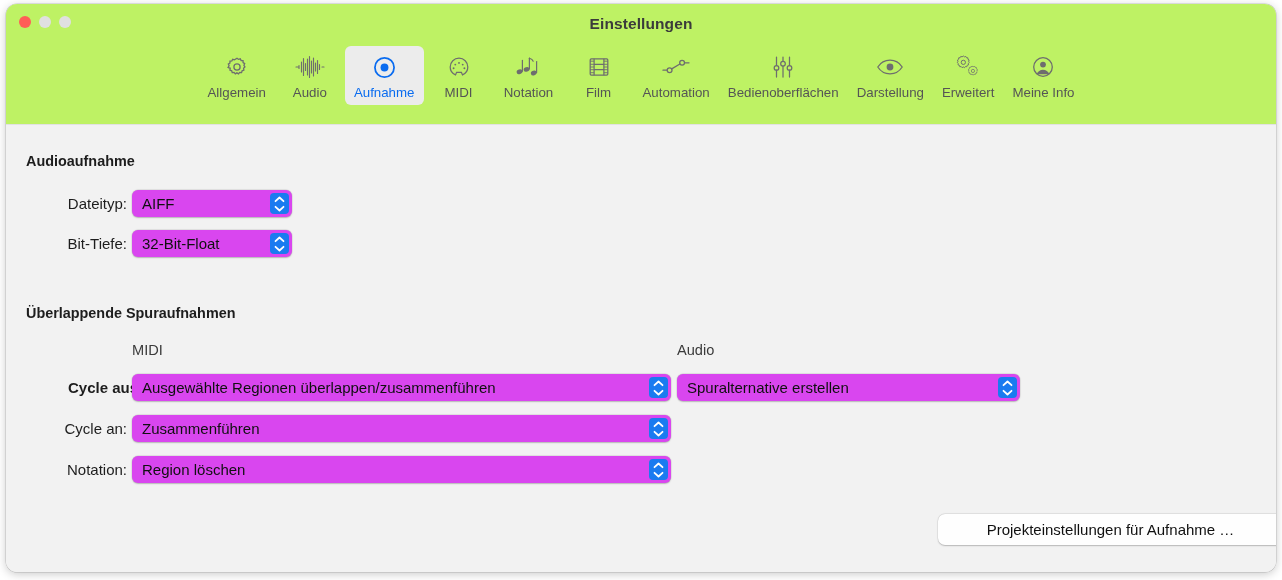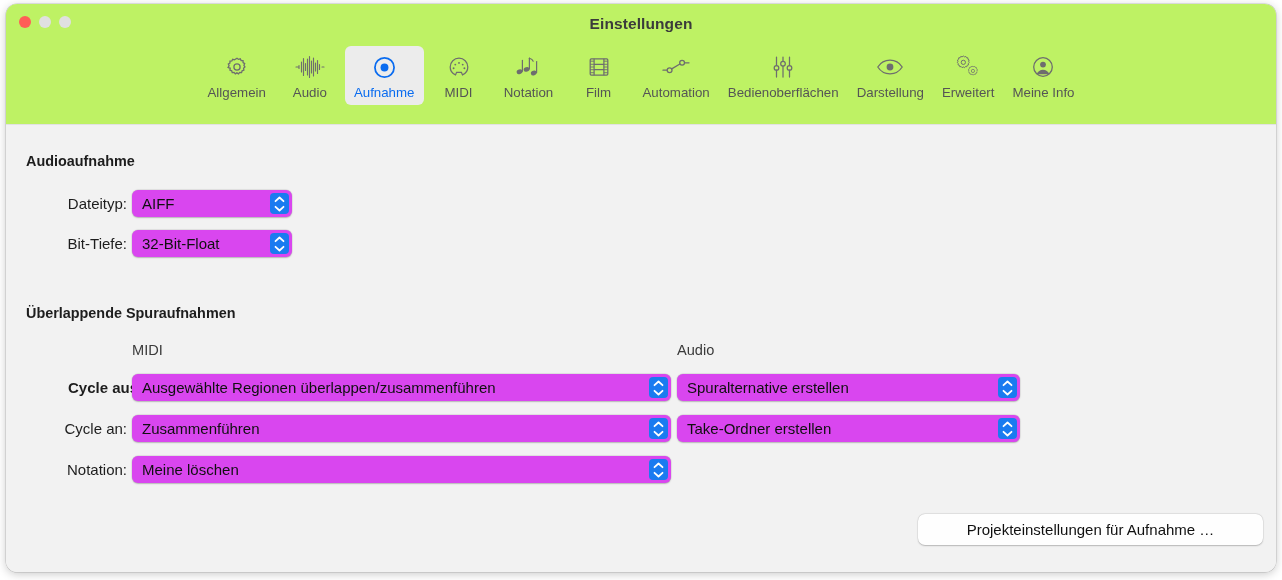--- a/index.html
+++ b/index.html
@@ -383,41 +383,30 @@
       <span class="ptext">Zusammenführen</span>
       <span class="stepper">
         <svg width="11" height="7" viewBox="0 0 11 7" fill="none" stroke="#ffffff" stroke-width="1.8" stroke-linecap="round" stroke-linejoin="round">
             <path d="M1.5 5.2L5.5 1.5l4 3.7"></path>
           </svg>
         <svg width="11" height="7" viewBox="0 0 11 7" fill="none" stroke="#ffffff" stroke-width="1.8" stroke-linecap="round" stroke-linejoin="round">
             <path d="M1.5 1.8L5.5 5.5l4-3.7"></path>
           </svg>
       </span>
     </div>
-    <div class="popup" style="left:671px; top:290px; width:343px;">
-      <span class="ptext">Take-Ordner erstellen</span>
-      <span class="stepper">
-        <svg width="11" height="7" viewBox="0 0 11 7" fill="none" stroke="#ffffff" stroke-width="1.8" stroke-linecap="round" stroke-linejoin="round">
-            <path d="M1.5 5.2L5.5 1.5l4 3.7"></path>
-          </svg>
-        <svg width="11" height="7" viewBox="0 0 11 7" fill="none" stroke="#ffffff" stroke-width="1.8" stroke-linecap="round" stroke-linejoin="round">
-            <path d="M1.5 1.8L5.5 5.5l4-3.7"></path>
-          </svg>
-      </span>
-    </div>
 
     <div class="row-label" style="left:0px; top:336px; width:121px;">Notation:</div>
     <div class="popup" style="left:126px; top:331px; width:539px;">
-      <span class="ptext">Meine löschen</span>
-      <span class="stepper">
-        <svg width="11" height="7" viewBox="0 0 11 7" fill="none" stroke="#ffffff" stroke-width="1.8" stroke-linecap="round" stroke-linejoin="round">
-            <path d="M1.5 5.2L5.5 1.5l4 3.7"></path>
-          </svg>
-        <svg width="11" height="7" viewBox="0 0 11 7" fill="none" stroke="#ffffff" stroke-width="1.8" stroke-linecap="round" stroke-linejoin="round">
-            <path d="M1.5 1.8L5.5 5.5l4-3.7"></path>
-          </svg>
-      </span>
-    </div>
-
-    <div class="pushbutton" style="left:912px; top:389px; width:345px;">Projekteinstellungen für Aufnahme …</div>
+      <span class="ptext">Region löschen</span>
+      <span class="stepper">
+        <svg width="11" height="7" viewBox="0 0 11 7" fill="none" stroke="#ffffff" stroke-width="1.8" stroke-linecap="round" stroke-linejoin="round">
+            <path d="M1.5 5.2L5.5 1.5l4 3.7"></path>
+          </svg>
+        <svg width="11" height="7" viewBox="0 0 11 7" fill="none" stroke="#ffffff" stroke-width="1.8" stroke-linecap="round" stroke-linejoin="round">
+            <path d="M1.5 1.8L5.5 5.5l4-3.7"></path>
+          </svg>
+      </span>
+    </div>
+
+    <div class="pushbutton" style="left:932px; top:389px; width:345px;">Projekteinstellungen für Aufnahme …</div>
 
   </div>
 </div>
 
 </body></html>

